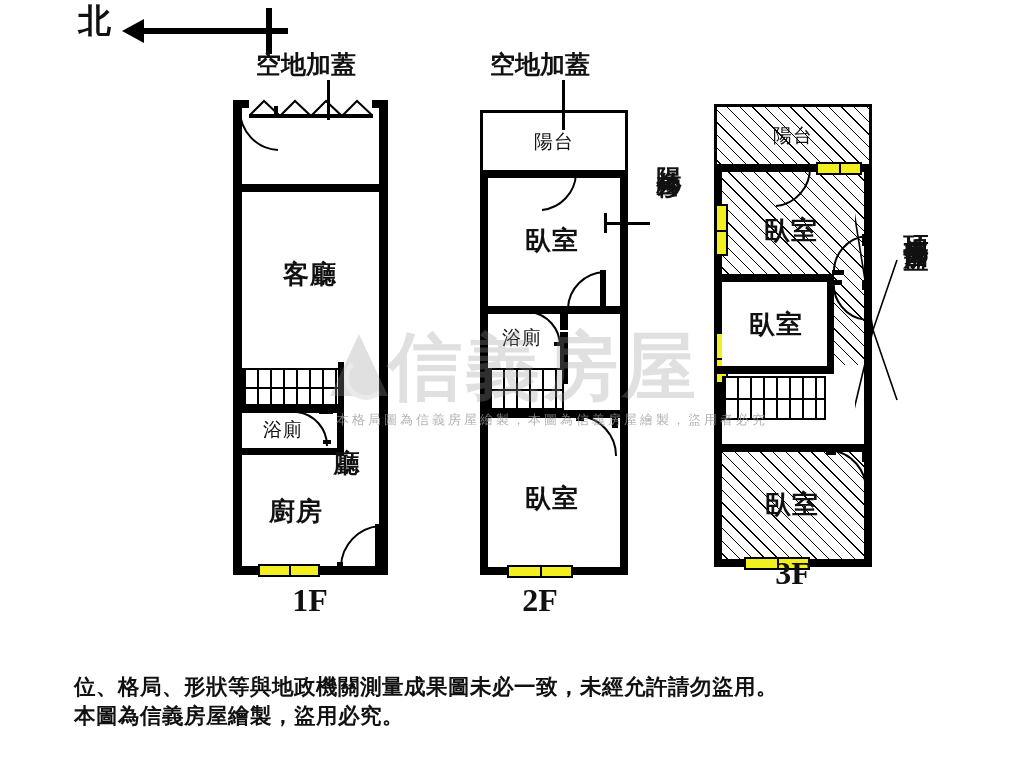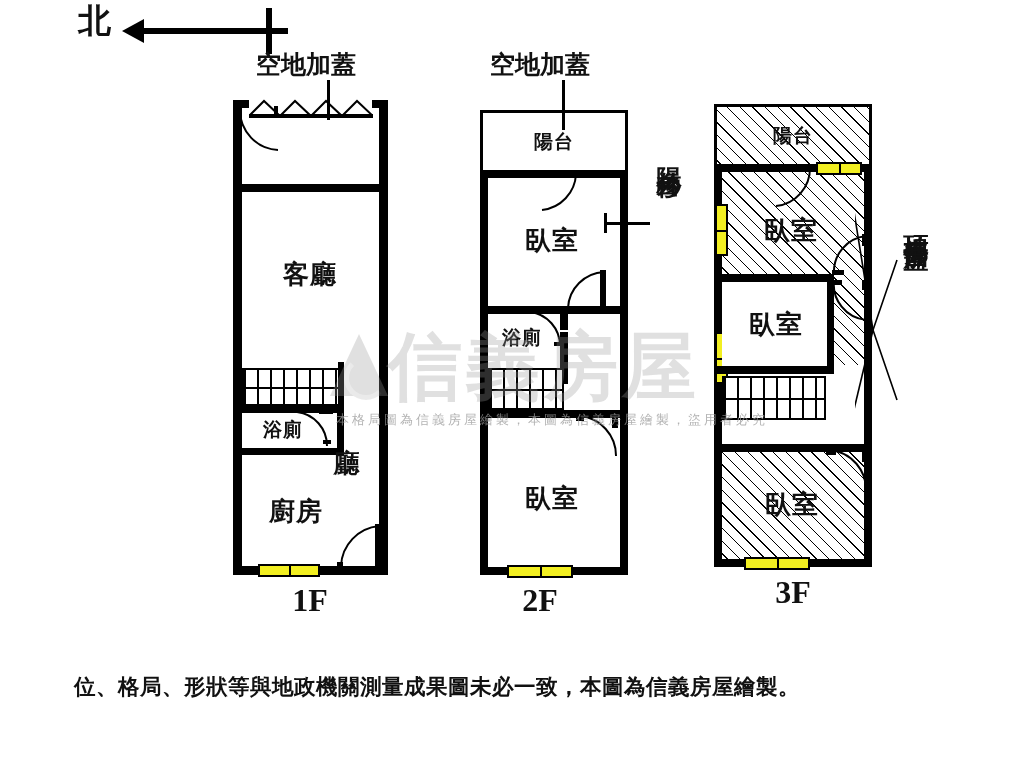--- a/index.html
+++ b/index.html
@@ -12,21 +12,21 @@
   #north-arrow{left:78px;top:4px;width:220px;height:54px;}
   #north-arrow .nlabel{position:absolute;left:0;top:0;font-size:33px;line-height:34px;font-weight:700;}
   #north-arrow .hshaft{position:absolute;left:60px;top:24px;width:150px;height:6px;background:#000;}
   #north-arrow .vshaft{position:absolute;left:188px;top:4px;width:6px;height:46px;background:#000;}
   #north-arrow .head{position:absolute;left:44px;top:15px;width:0;height:0;
       border-top:12px solid transparent;border-bottom:12px solid transparent;border-right:22px solid #000;}
 
   
   .roomlabel{position:absolute;font-size:26px;font-weight:700;white-space:nowrap;
              transform:translate(-50%,-50%);letter-spacing:1px;}
-  .roomlabel.sm{font-size:19px;font-weight:700;}
+  .roomlabel.sm{font-size:19px;font-weight:400;}
   .anno{position:absolute;font-size:25px;font-weight:700;white-space:nowrap;}
   .floorlabel{position:absolute;font-size:32px;font-weight:700;
               font-family:"Liberation Serif","DejaVu Serif",serif;transform:translateX(-50%);}
 
   
   .vanno{position:absolute;font-size:25px;font-weight:700;line-height:1.06;
          writing-mode:vertical-rl;text-orientation:upright;letter-spacing:2px;}
 
   
   .w{position:absolute;background:#000;}
@@ -299,31 +299,32 @@
       <rect x="0" y="0" width="10" height="5" fill="#000"></rect>
     </svg>
   </div>
 
   <div class="roomlabel cjk" style="left:78px;top:400px;">臥室</div>
 
   <div class="win h" style="left:30px;top:453px;width:66px;">
     <div class="divh"></div>
   </div>
 
-  <div class="floorlabel" style="left:79px;top:470px;">3F</div>
+  <div class="floorlabel" style="left:79px;top:451px;">3F</div>
 </div>
 
 <svg class="abs" style="left:855px;top:160px;" width="60" height="330" viewBox="0 0 60 330">
   <polyline points="42,100 18,170 42,240" fill="none" stroke="#000" stroke-width="1.6"></polyline>
   <line x1="18" y1="170" x2="-8" y2="8" stroke="#000" stroke-width="1.6"></line>
   <line x1="18" y1="170" x2="-4" y2="262" stroke="#000" stroke-width="1.6"></line>
 </svg>
 
 <div id="watermark">
   <div class="wmlogo"></div>
   <div class="wmlogo2"></div>
   <div class="wmtext cjk">信義房屋</div>
 </div>
 <div id="wm-small" class="cjk">本格局圖為信義房屋繪製，本圖為信義房屋繪製，盜用者必究</div>
 
 <div id="disclaimer" class="cjk">
-  <div>位、格局、形狀等與地政機關測量成果圖未必一致，本圖為信義房屋繪製。</div>
+  <div>位、格局、形狀等與地政機關測量成果圖未必一致，未經允許請勿盜用。</div>
+  <div>本圖為信義房屋繪製，盜用必究。</div>
 </div>
 
 </body></html>

